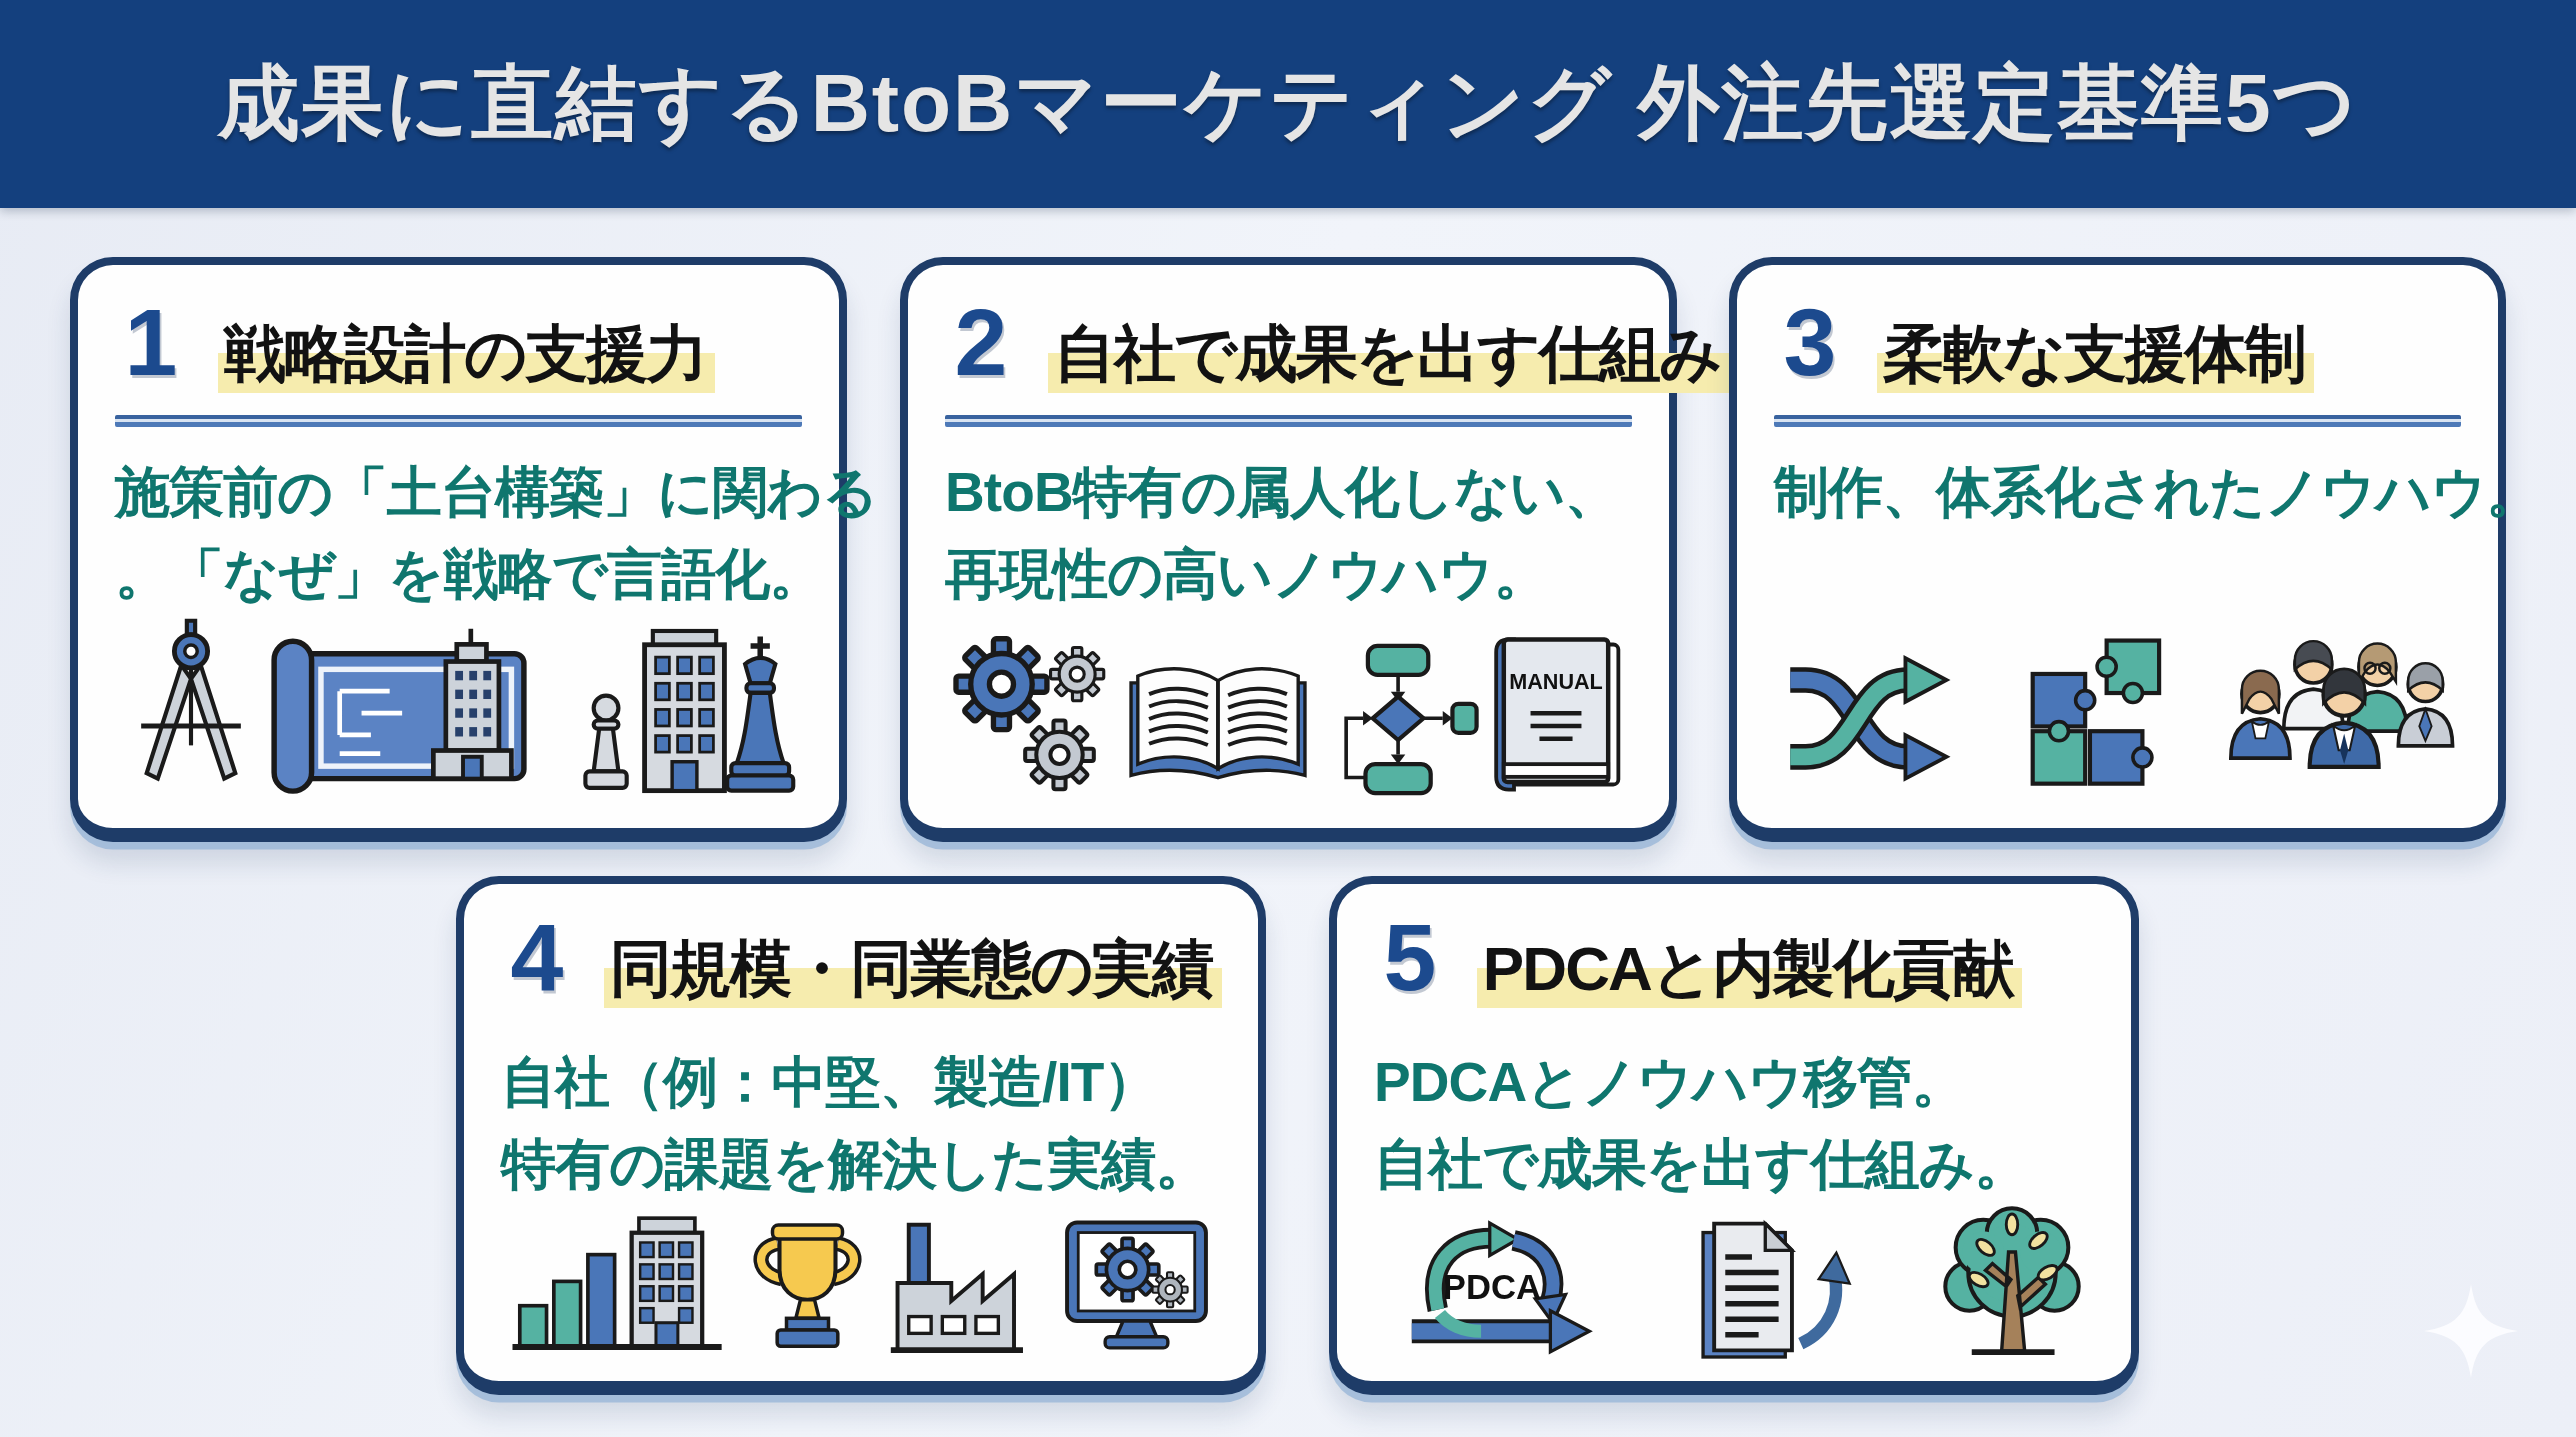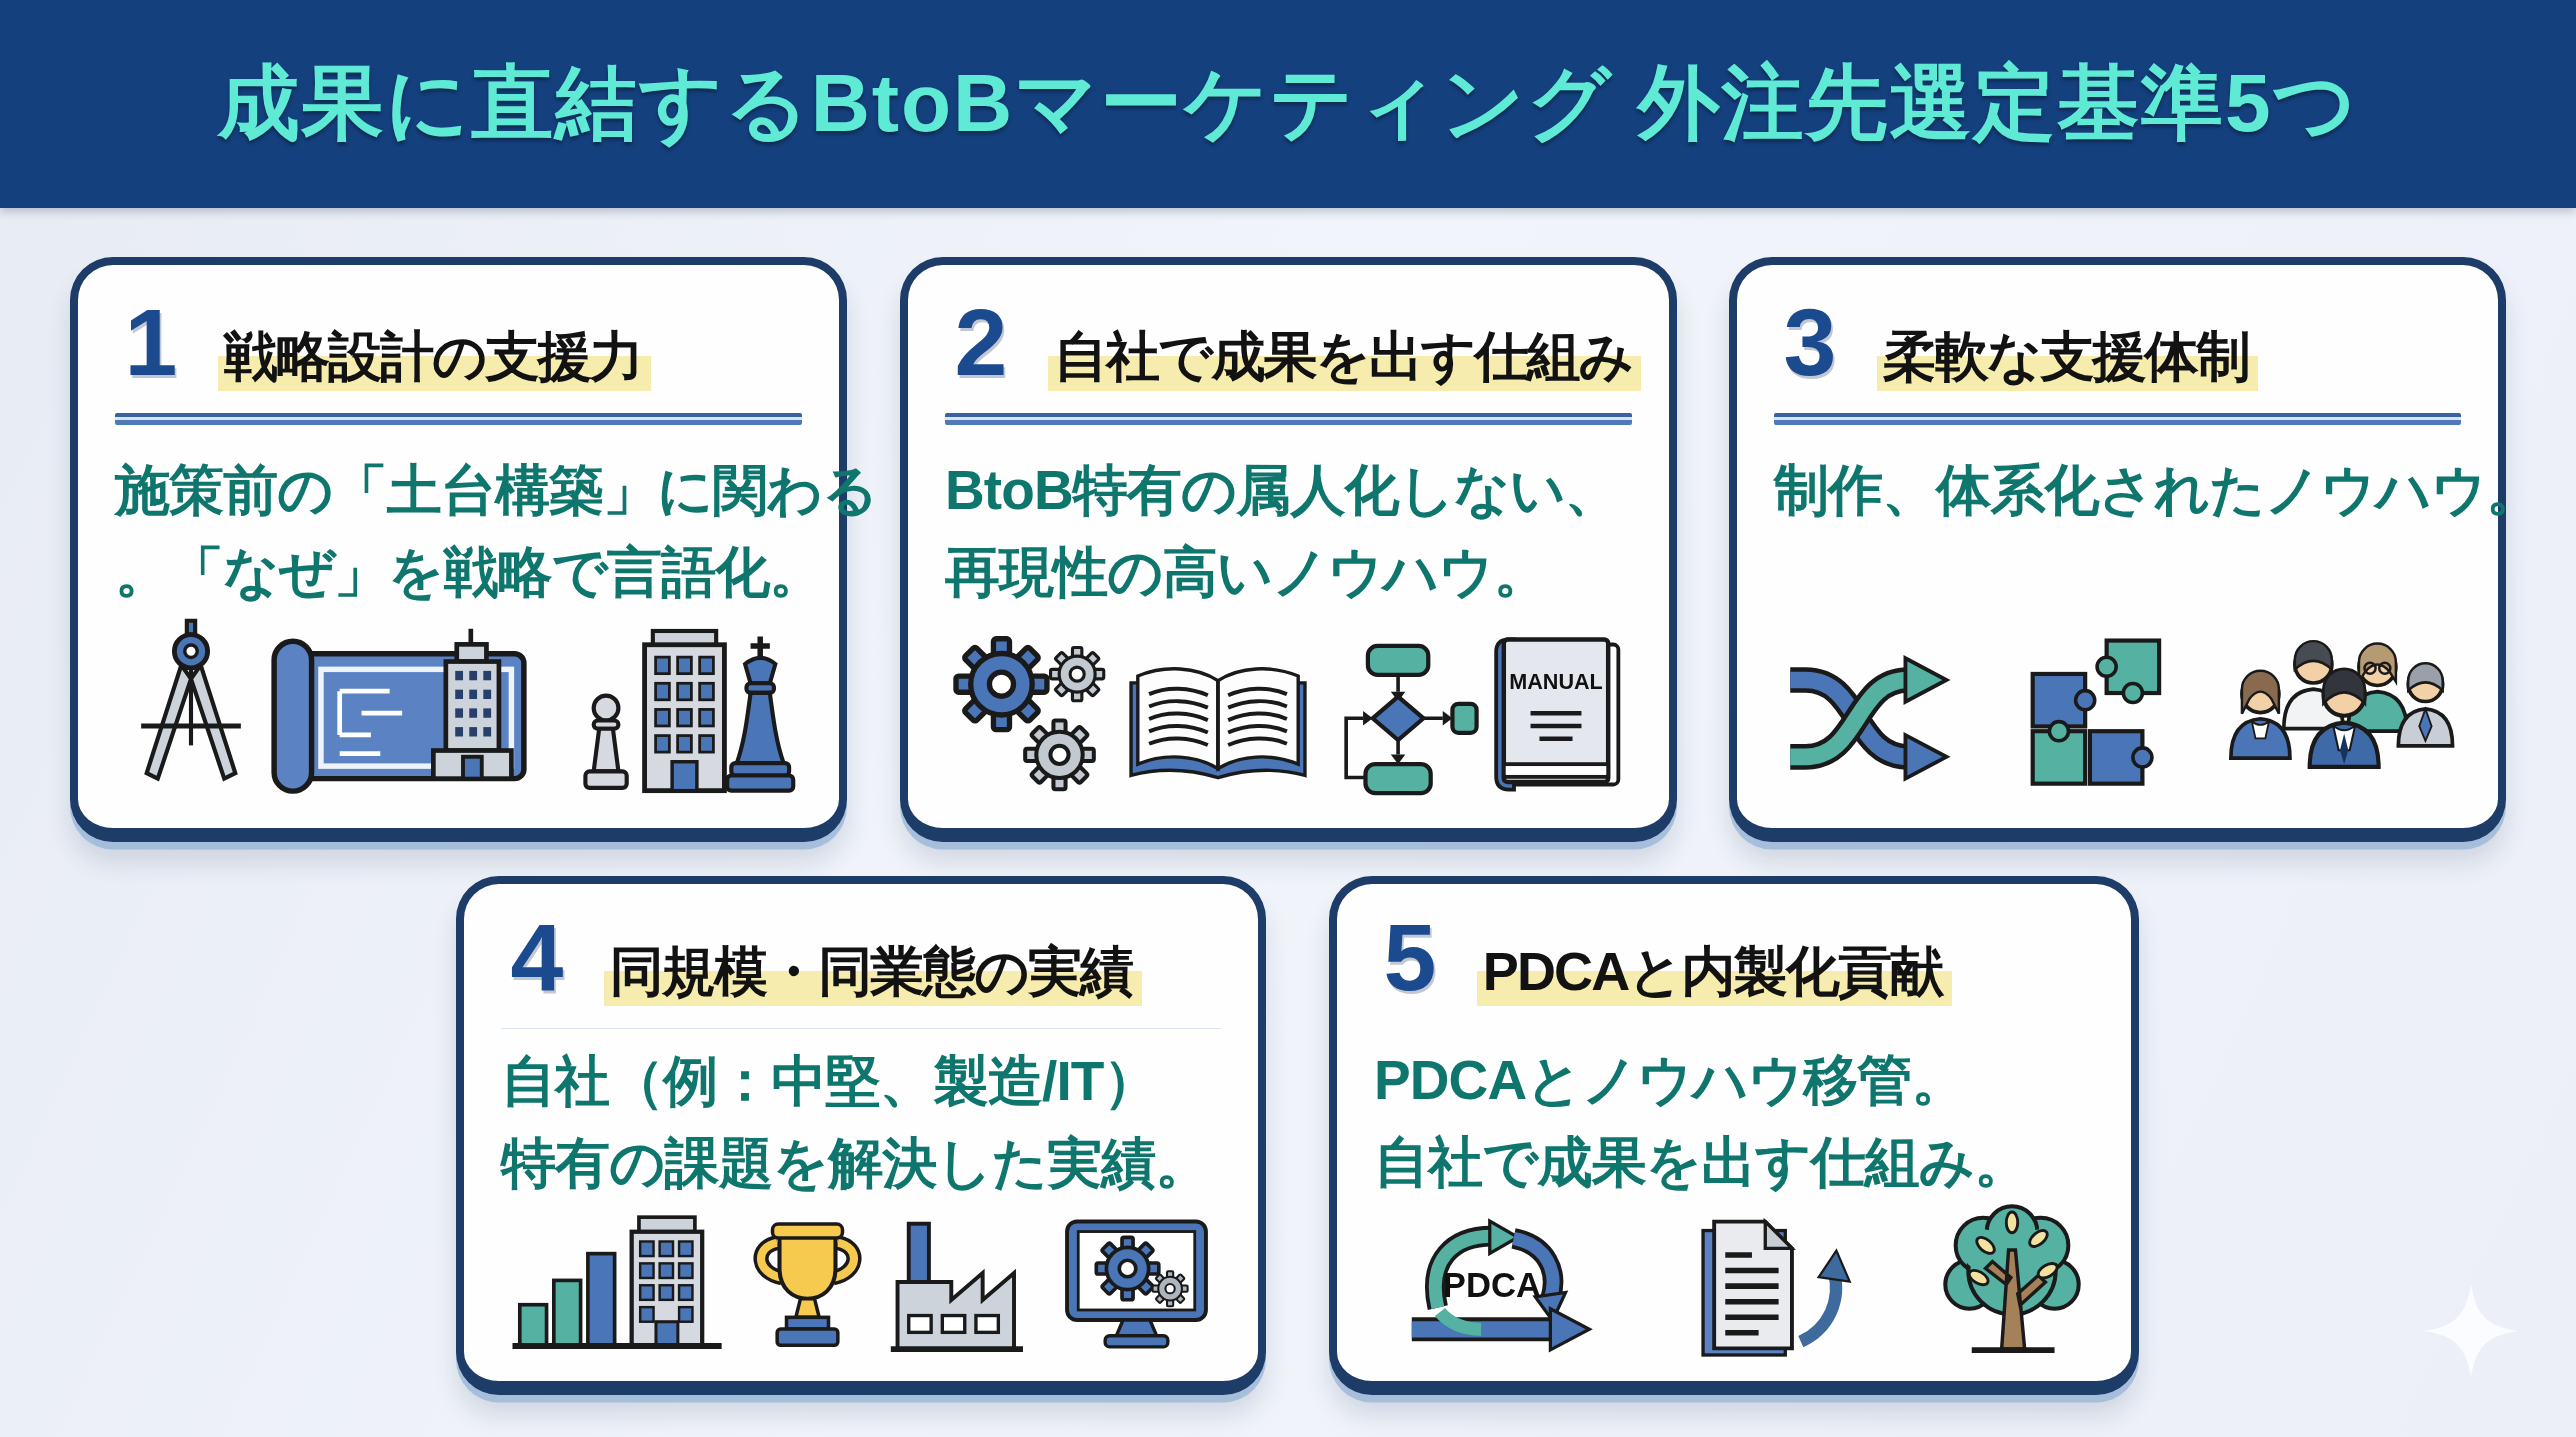--- a/index.html
+++ b/index.html
@@ -8,42 +8,42 @@
     background:linear-gradient(115deg,#e7ebf4 0%,#f1f4fa 45%,#eceff7 100%);
     font-family:"Liberation Sans","DejaVu Sans",sans-serif;
   }
   
   .header{
     position:absolute;left:0;top:0;width:2576px;height:208px;
     background:#14407e;display:flex;align-items:center;justify-content:center;
     box-shadow:0 3.7px 9.4px rgba(10,30,60,.25);
   }
   .header h1{
-    margin:0;color:#5eead4;font-size:82px;font-weight:900;letter-spacing:1.9px;
+    margin:0;color:#e5e5e5;font-size:82px;font-weight:900;letter-spacing:1.9px;
     text-shadow:0 2.8px 3.7px rgba(0,0,0,.35);white-space:nowrap;
   }
   
   .card{
     position:absolute;background:#fefefe;
     border:8.4px solid #1e3c68;border-bottom-width:14px;border-radius:43px;
     box-shadow:0 7.5px 0 rgba(150,180,215,.75),0 20.6px 24px rgba(30,60,100,.14);
     box-sizing:border-box;padding:28px 37px 17px 37px;
     display:flex;flex-direction:column;
   }
   .card.r1{top:257px;width:777px;height:585px;}
   #card1{left:70px;} #card2{left:900px;} #card3{left:1729px;}
   .card.r2{top:876px;width:810px;height:519px;padding-top:24px;}
   #card4{left:456px;} #card5{left:1329px;}
 
   .card-head{display:flex;align-items:baseline;margin-top:3.7px;}
   .num{
     font-size:95px;font-weight:900;color:#1c4a8e;line-height:.95;
     margin:0 41px 0 9.4px;text-shadow:1.9px 2.8px 0 rgba(15,40,80,.25);
   }
-  .title{font-size:54px;font-weight:900;color:#121212;letter-spacing:-1.9px;white-space:nowrap;}
+  .title{font-size:62px;font-weight:900;color:#121212;letter-spacing:-1.9px;white-space:nowrap;}
   .title .hl{
     background:linear-gradient(to bottom,rgba(0,0,0,0) 46%,#f6ecae 46%,#f6ecae 100%);
     padding:0 9.4px 5.6px 5.6px;
   }
   .divider{
     height:12px;margin-top:19px;border-radius:1.9px;
     background:linear-gradient(to bottom,#39639f 0 30%,#d9e4f2 30% 55%,#4e7ab8 55% 100%);
   }
   .body-text{margin-top:24px;font-size:55px;font-weight:700;color:#0f766e;line-height:1.5;letter-spacing:-0.9px;white-space:nowrap;}
   .icons{flex:1;display:flex;align-items:flex-end;justify-content:space-between;padding:0 5.6px 13px 5.6px;}

